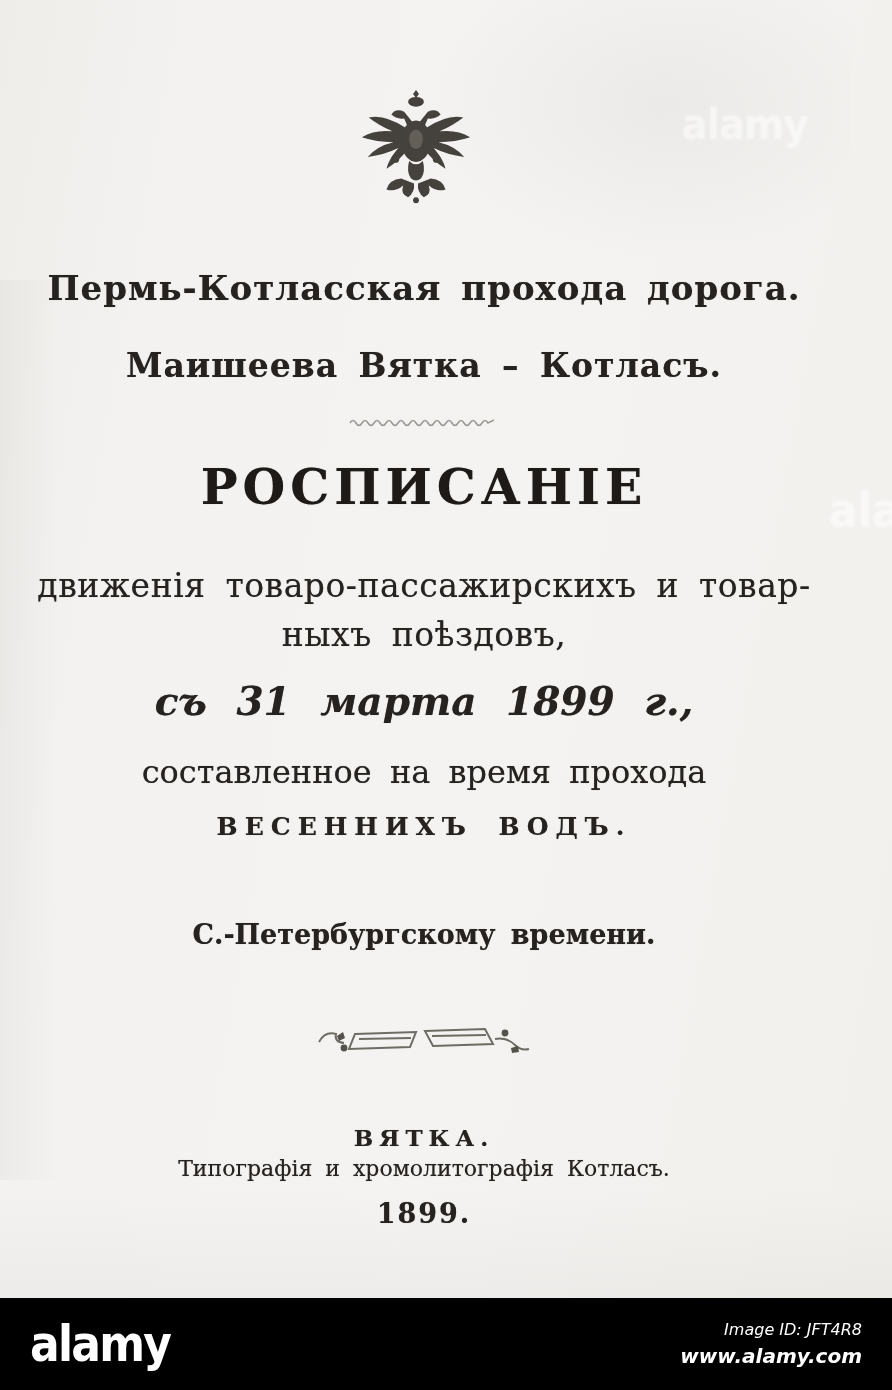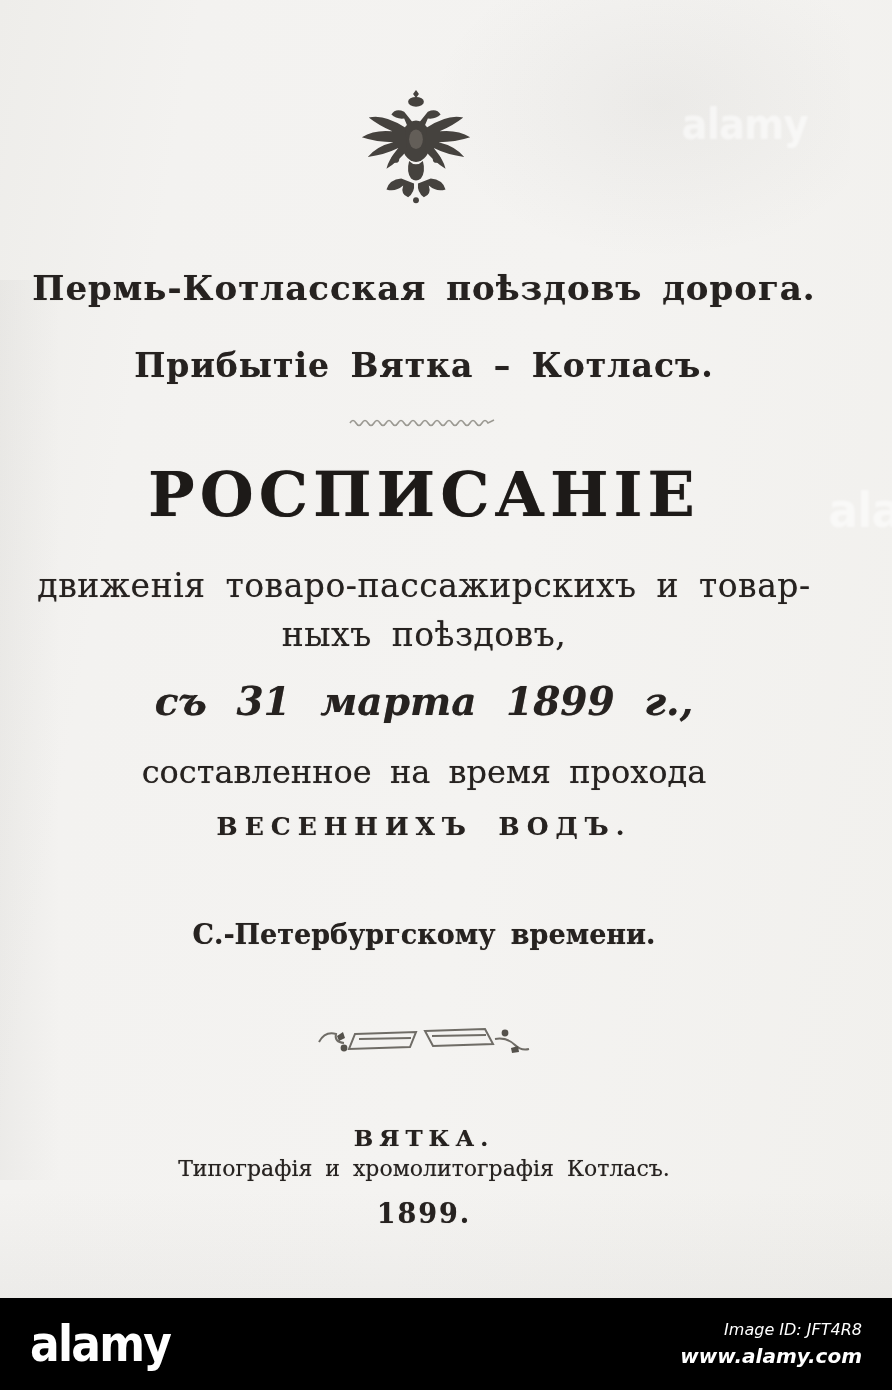--- a/index.html
+++ b/index.html
@@ -21,21 +21,21 @@
     color:rgba(255,255,255,.55);filter:blur(1.2px);letter-spacing:-1px;
     transform:scaleX(.92);pointer-events:none;}
   .wm.w1{left:676px;top:100px;font-size:42px;}
   .wm.w2{left:822px;top:482px;font-size:48px;}
   
   .line{position:absolute;left:0;right:44px;text-align:center;color:#262220;
     text-shadow:0 0 .7px rgba(40,34,28,.55);white-space:nowrap;}
   .railway{top:268px;font-size:34px;font-weight:bold;letter-spacing:1px;word-spacing:7px;}
   .section{top:346px;font-size:33px;font-weight:bold;letter-spacing:1px;word-spacing:8px;}
   .divider{position:absolute;left:0;right:44px;top:413px;text-align:center;}
-  .title{top:458px;font-size:62px;font-weight:bold;letter-spacing:5px;color:#1d1a18;}
+  .title{top:458px;font-size:49px;font-weight:bold;letter-spacing:5px;color:#1d1a18;}
   .movement1{top:566px;font-size:33px;word-spacing:9px;letter-spacing:.5px;}
   .movement2{top:615px;font-size:33px;word-spacing:9px;letter-spacing:.5px;}
   .dateline{top:678px;font-size:39px;font-weight:bold;font-style:italic;word-spacing:16px;}
   .composed{top:753px;font-size:32px;word-spacing:8px;}
   .season{top:812px;font-size:25px;font-weight:bold;letter-spacing:7px;word-spacing:10px;}
   .note1{top:877px;font-size:27px;font-weight:bold;word-spacing:6px;}
   .note2{top:919px;font-size:27px;font-weight:bold;word-spacing:6px;}
   .ornament{position:absolute;left:0;right:44px;top:1024px;text-align:center;}
   .city{top:1124px;font-size:23px;font-weight:bold;letter-spacing:6px;}
   .printer{top:1156px;font-size:22px;word-spacing:6px;}
@@ -81,22 +81,22 @@
         <path d="M58 72 q7 7 14 0 q3 11 -2 18 q-5 4 -10 0 q-5 -7 -2 -18 z"></path>
         <path d="M50 90 q-12 1 -15 11 q9 3 17 -4 q-3 9 5 12 q7 -5 6 -14 z"></path>
         <path d="M80 90 q12 1 15 11 q-9 3 -17 -4 q3 9 -5 12 q-7 -5 -6 -14 z"></path>
         <circle cx="65" cy="112" r="3"></circle>
         <circle cx="44" cy="70" r="4"></circle>
         <circle cx="86" cy="70" r="4"></circle>
       </g>
     </svg>
   </div>
 
-  <div class="line railway">Пермь-Котласская поѣздовъ дорога.</div>
-  <div class="line section">Прибытіе Вятка – Котласъ.</div>
+  <div class="line railway">Пермь-Котласская прохода дорога.</div>
+  <div class="line section">Маишеева Вятка – Котласъ.</div>
 
   <div class="divider">
     <svg width="152" height="12" viewBox="0 0 152 12">
       <path d="M2 7 q3 -5 6 0 t6 0 t6 0 t6 0 t6 0 t6 0 t6 0 t6 0 t6 0 t6 0 t6 0 t6 0 t6 0 t6 0 t6 0 t6 0 t6 0 t6 0 t6 0 t6 0 t6 0 t6 0 t6 0 l6 -3" stroke="#9b9992" stroke-width="1.6" fill="none"></path>
     </svg>
   </div>
 
   <div class="line title">РОСПИСАНІЕ</div>
 
   <div class="line movement2">ныхъ поѣздовъ,</div>

